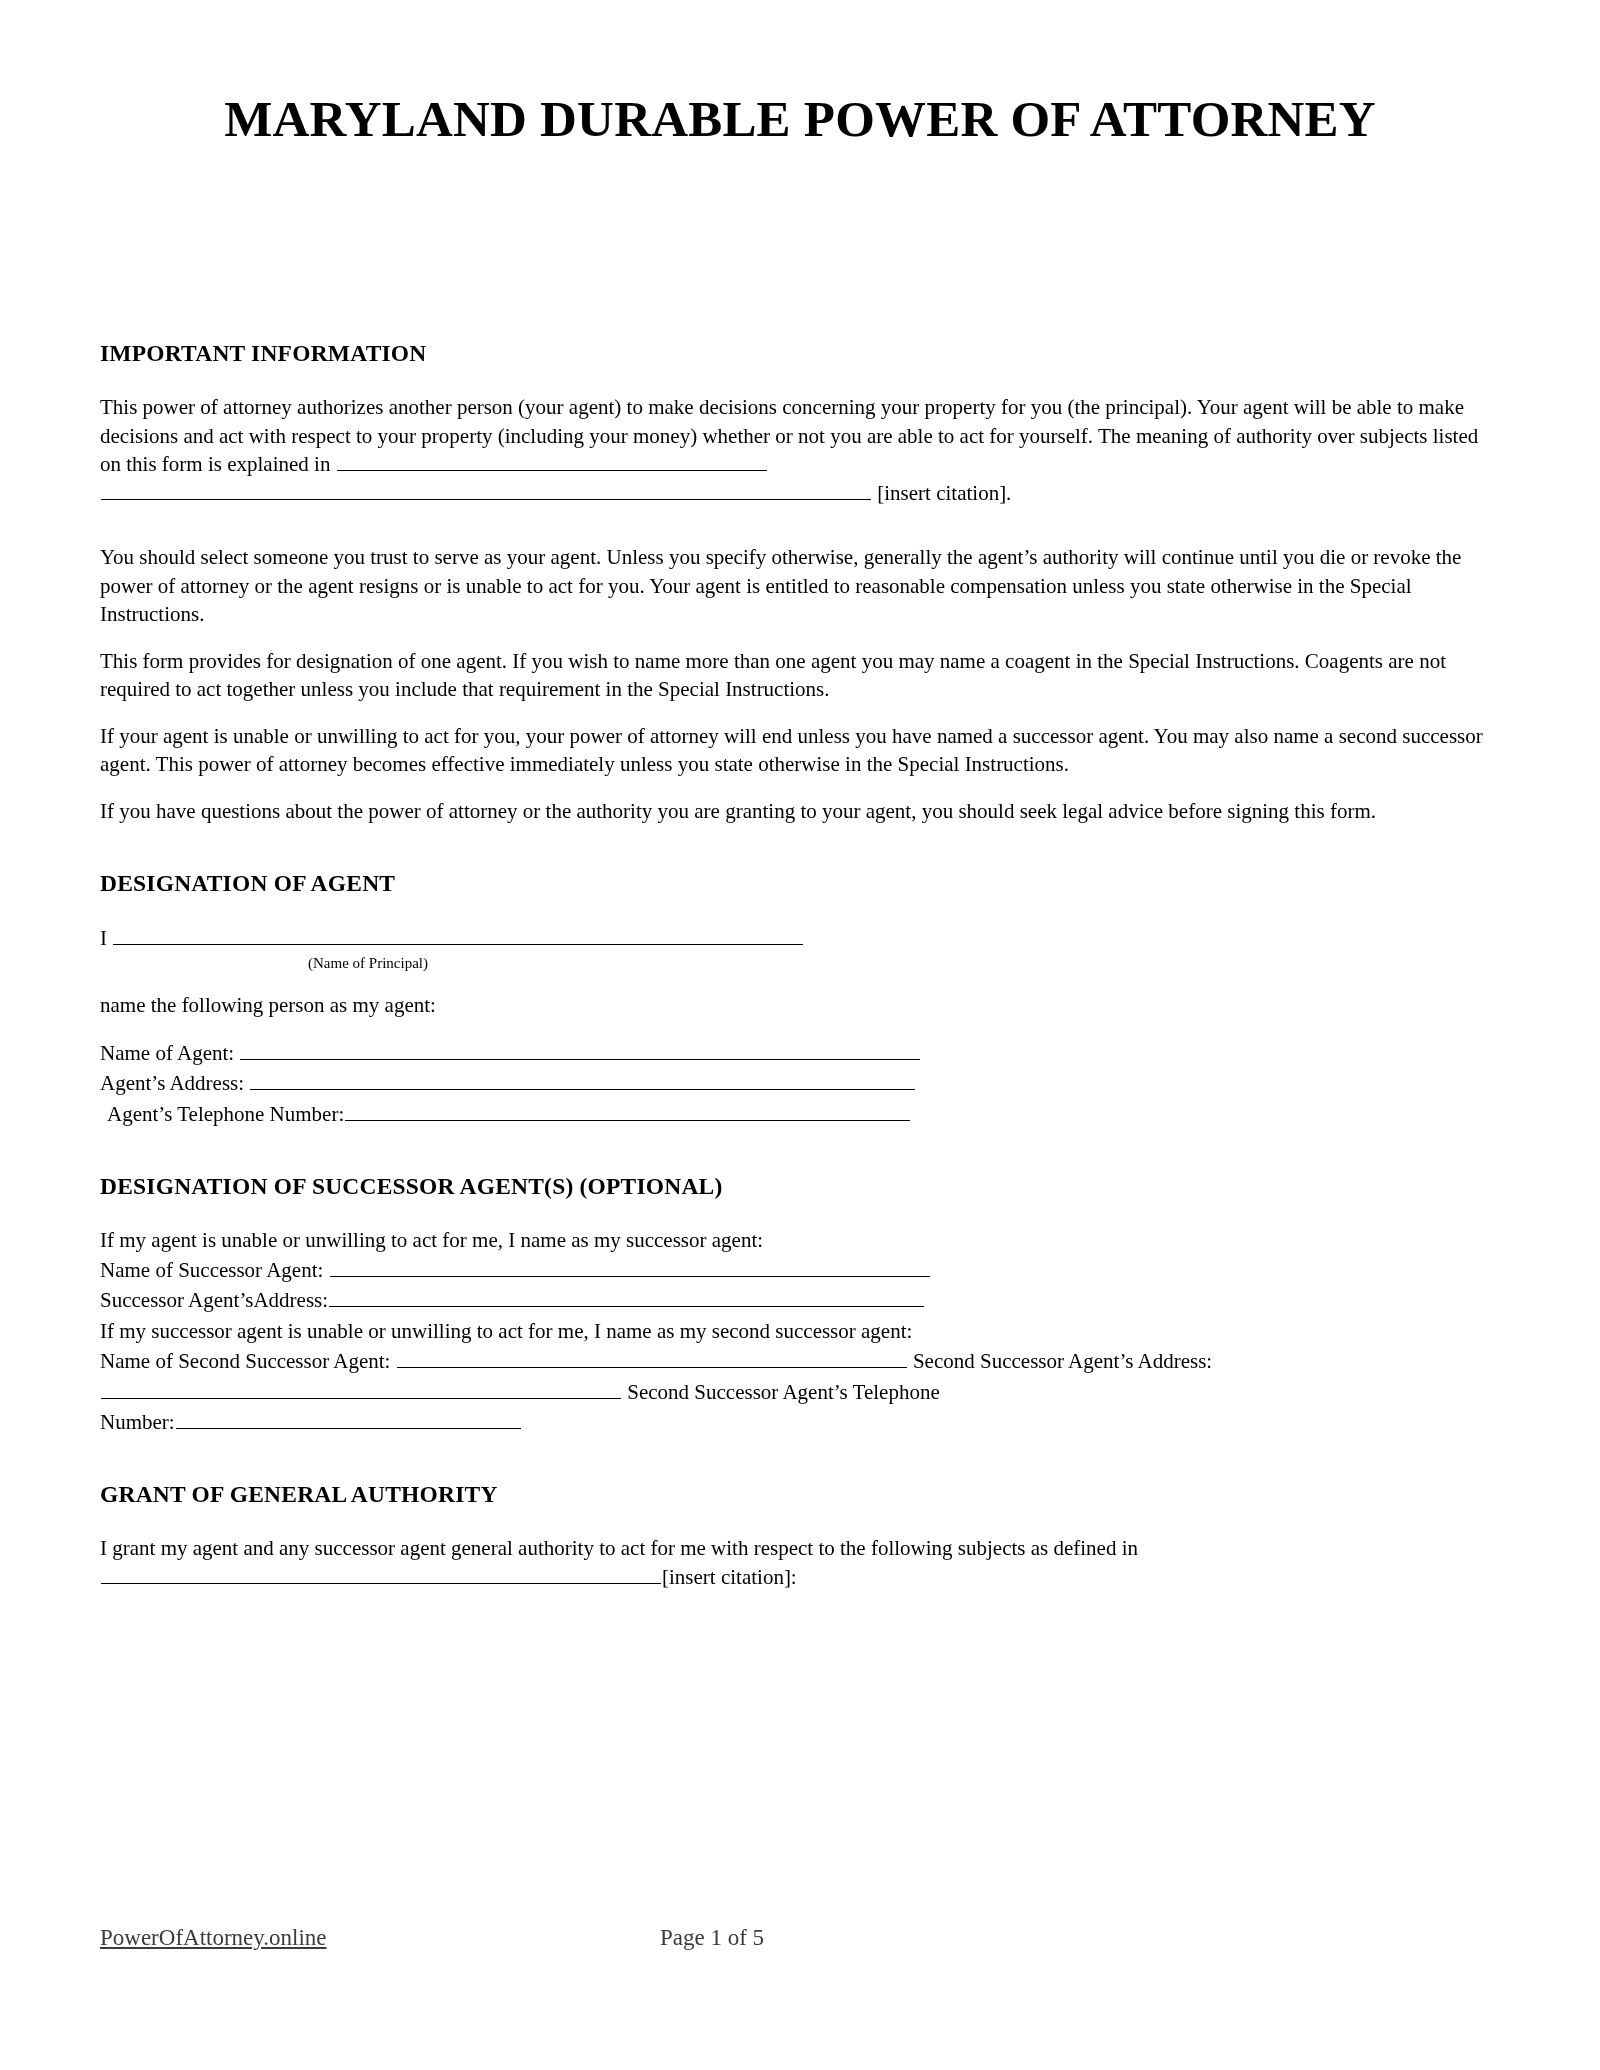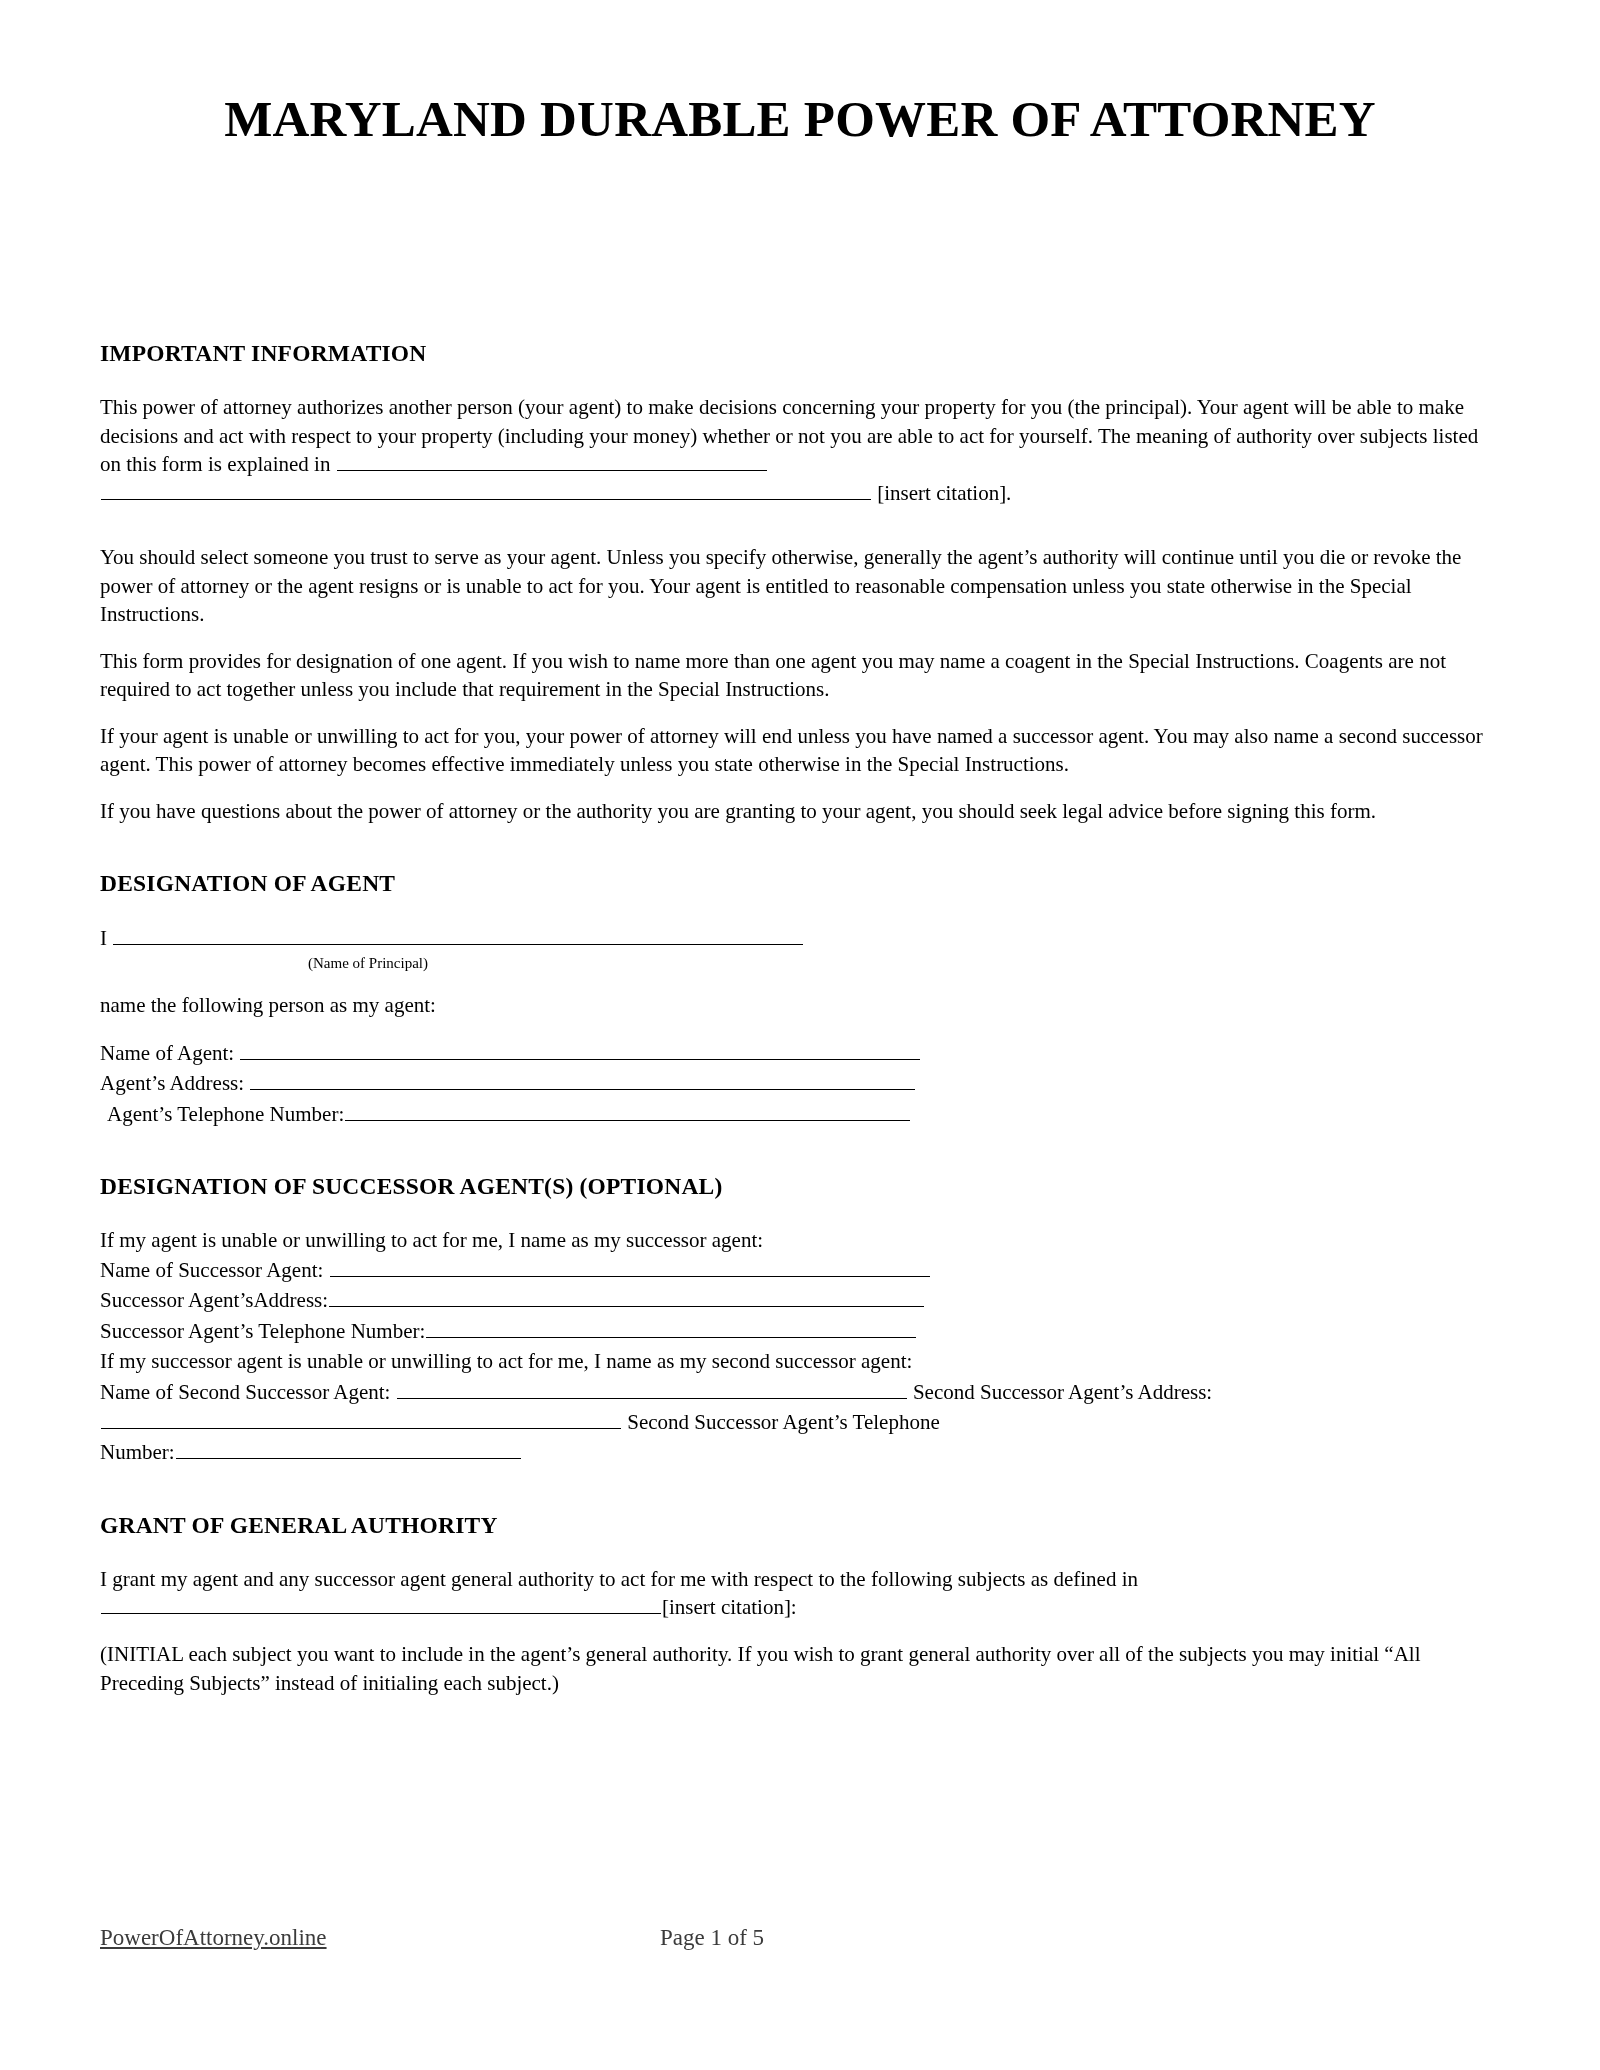--- a/index.html
+++ b/index.html
@@ -172,23 +172,20 @@
 
     <p class="body-text">If my agent is unable or unwilling to act for me, I name as my successor agent:</p>
 
     <p class="field-line">
       <span>Name of Successor Agent:</span>
       <span class="rule-inline" style="width:600px;"></span>
     </p>
     <p class="field-line">
       <span>Successor Agent’sAddress:</span><span class="rule-inline" style="width:595px;"></span>
     </p>
-    <p class="field-line">
-      <span>Successor Agent’s Telephone Number:</span><span class="rule-inline" style="width:490px;"></span>
-    </p>
     <p class="field-line">If my successor agent is unable or unwilling to act for me, I name as my second successor agent:</p>
     <p class="field-line">
       <span>Name of Second Successor Agent:</span>
       <span class="rule-inline" style="width:510px;"></span>
       <span>Second Successor Agent’s Address:</span>
     </p>
     <p class="field-line">
       <span class="rule-inline" style="width:520px;"></span>
       <span>Second Successor Agent’s Telephone</span>
     </p>
@@ -202,21 +199,20 @@
 
     <div class="gap-md"></div>
 
     <p class="body-text">
       <span>I grant my agent and any successor agent general authority to act for me with respect to the following subjects as defined in</span><br>
       <span class="rule-inline" style="width:560px;"></span><span>[insert citation]:</span>
     </p>
 
     <div class="gap-sm"></div>
 
-    <p class="body-text">(INITIAL each subject you want to include in the agent’s general authority. If you wish to grant general authority over all of the subjects you may initial “All Preceding Subjects” instead of initialing each subject.)</p>
 
   </div>
 
   <div class="footer">
     <span class="footer-link">PowerOfAttorney.online</span>
     <span class="footer-page">Page 1 of 5</span>
   </div>
 
 </div>
 

